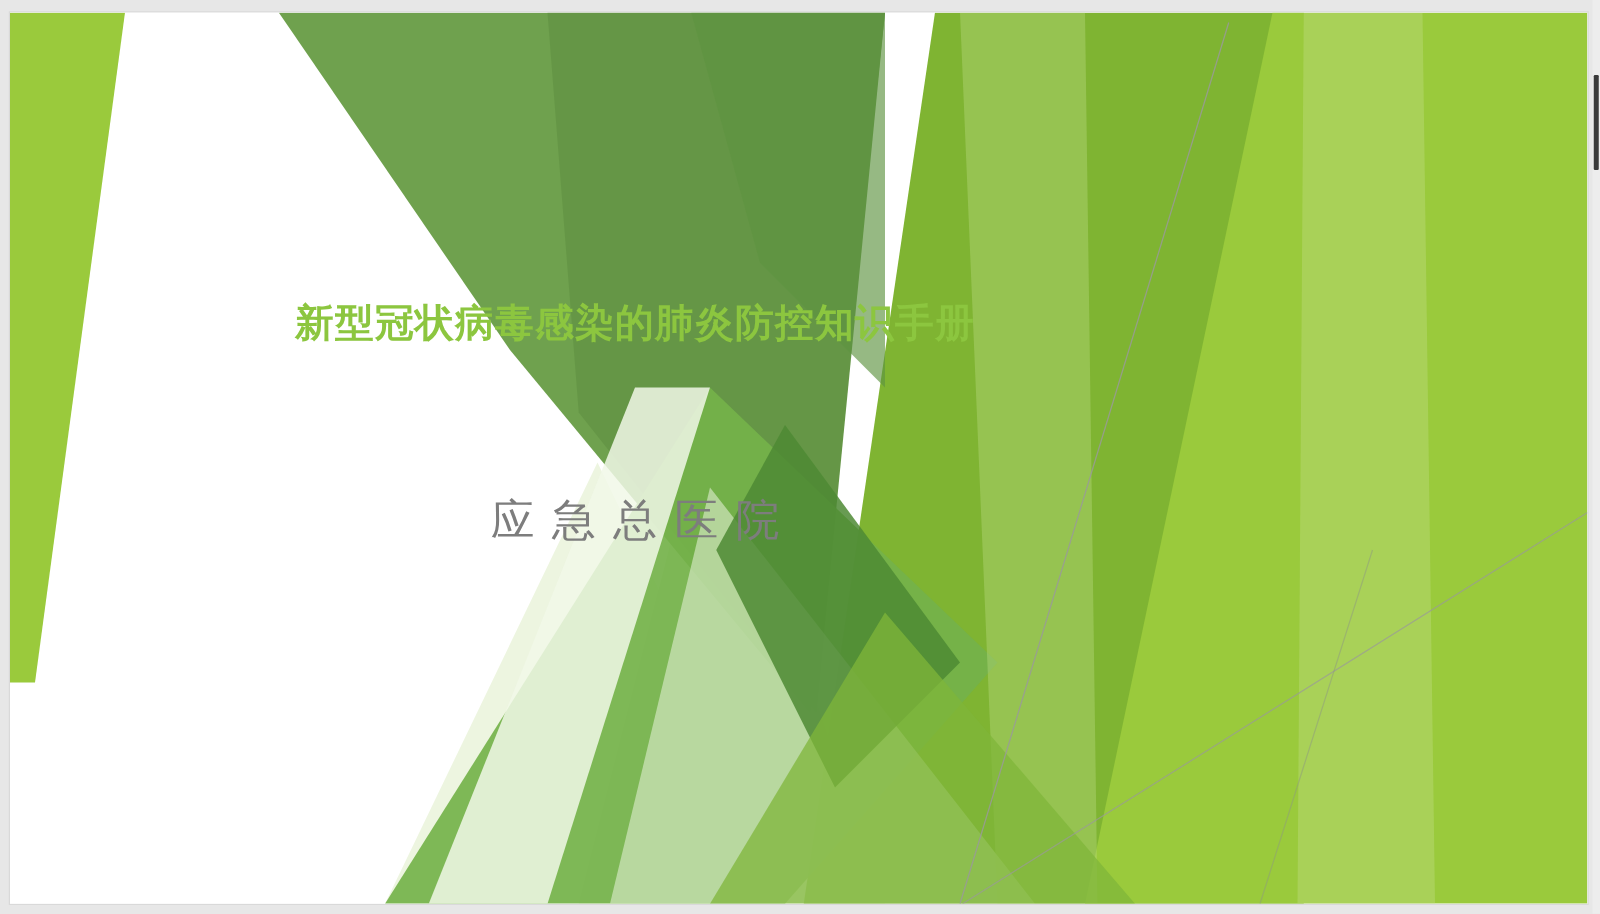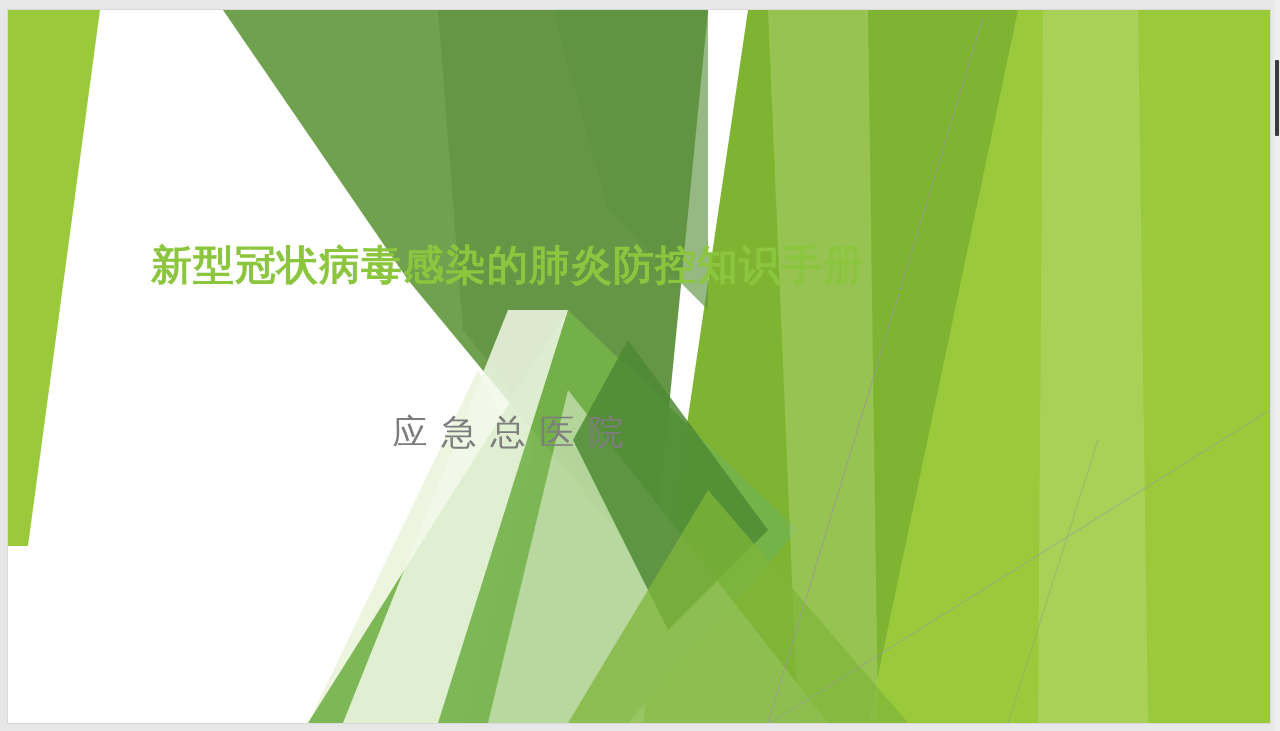--- a/index.html
+++ b/index.html
@@ -52,38 +52,38 @@
     position: absolute;
     left: 60px;
     top: 230px;
     width: 880px;
     text-align: center;
   }
 
   .slide-title {
     margin: 0;
     font-family: "DejaVu Sans", "Liberation Sans", sans-serif;
-    font-size: 41px;
+    font-size: 31px;
     line-height: 1.25;
     font-weight: bold;
     color: #8CC63F;
     letter-spacing: 1px;
     white-space: nowrap;
   }
 
   .subtitle-block {
     position: absolute;
     left: 60px;
     top: 383px;
     width: 880px;
     text-align: center;
   }
 
   .slide-subtitle {
-    margin: 16px;
+    margin: 0;
     font-family: "DejaVu Serif", "Liberation Serif", serif;
     font-size: 35px;
     font-weight: normal;
     color: #7d7d7d;
     letter-spacing: 14px;
     text-indent: 14px;
     white-space: nowrap;
   }
 
   

